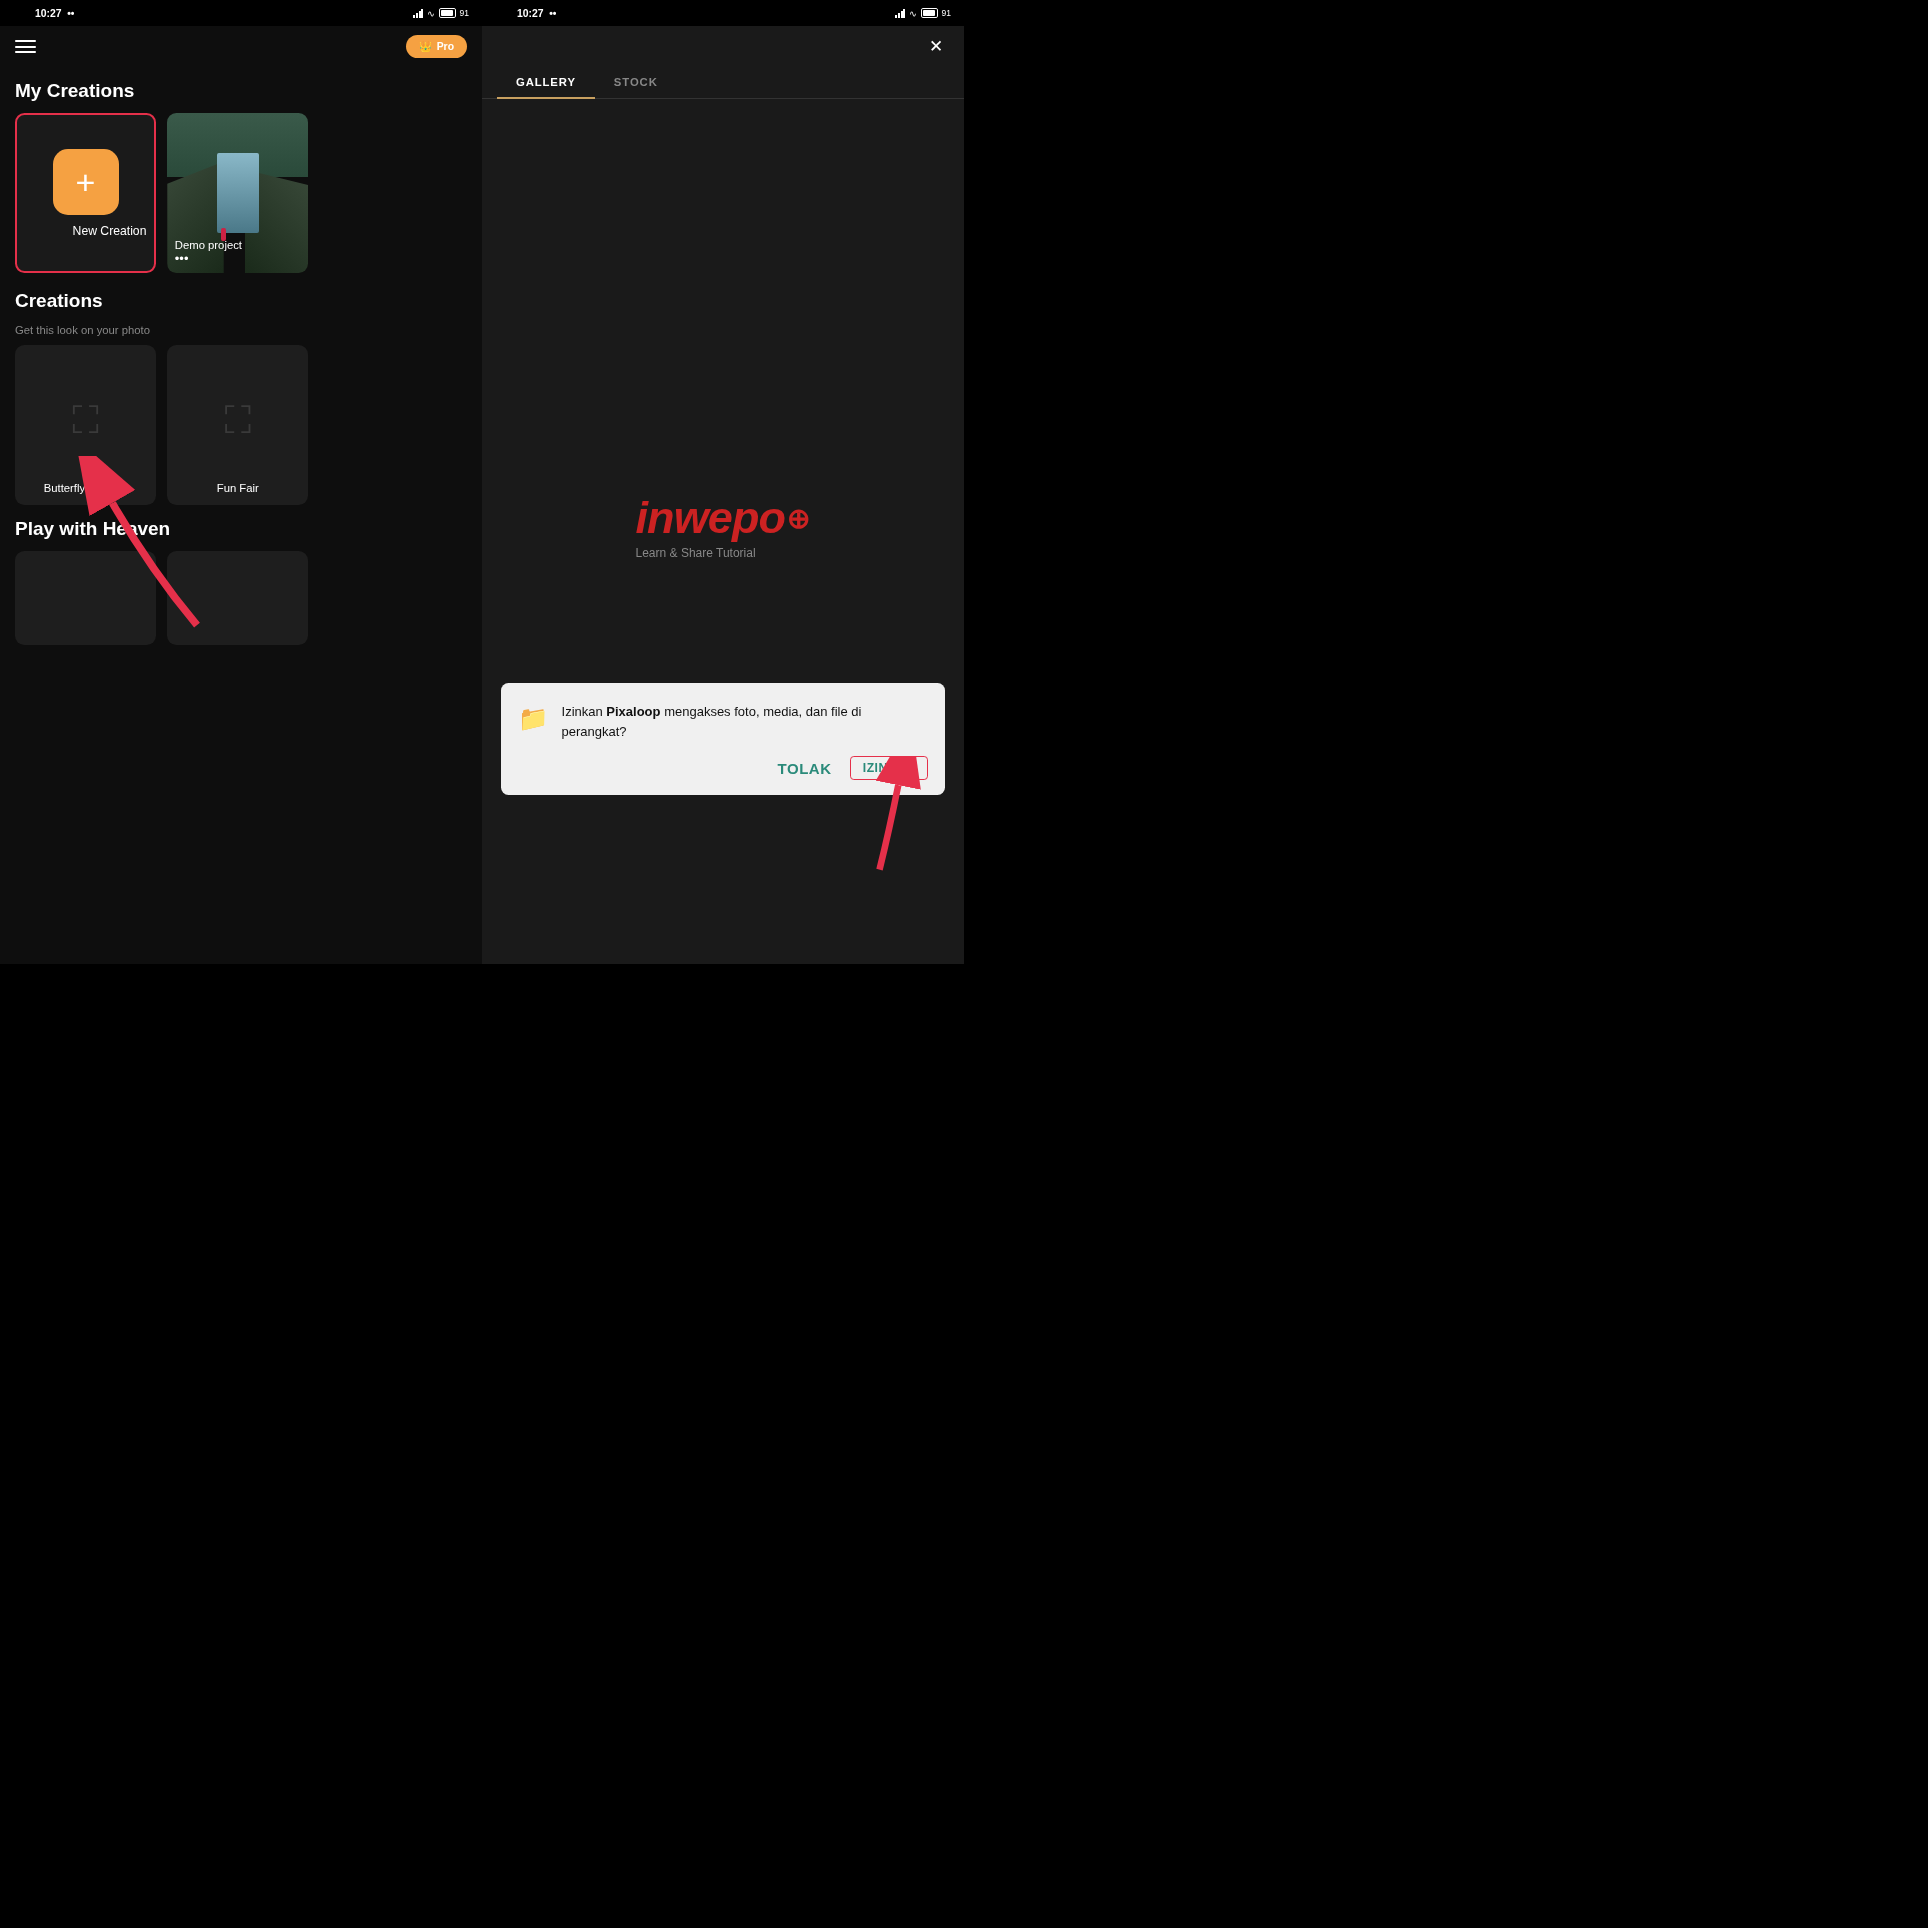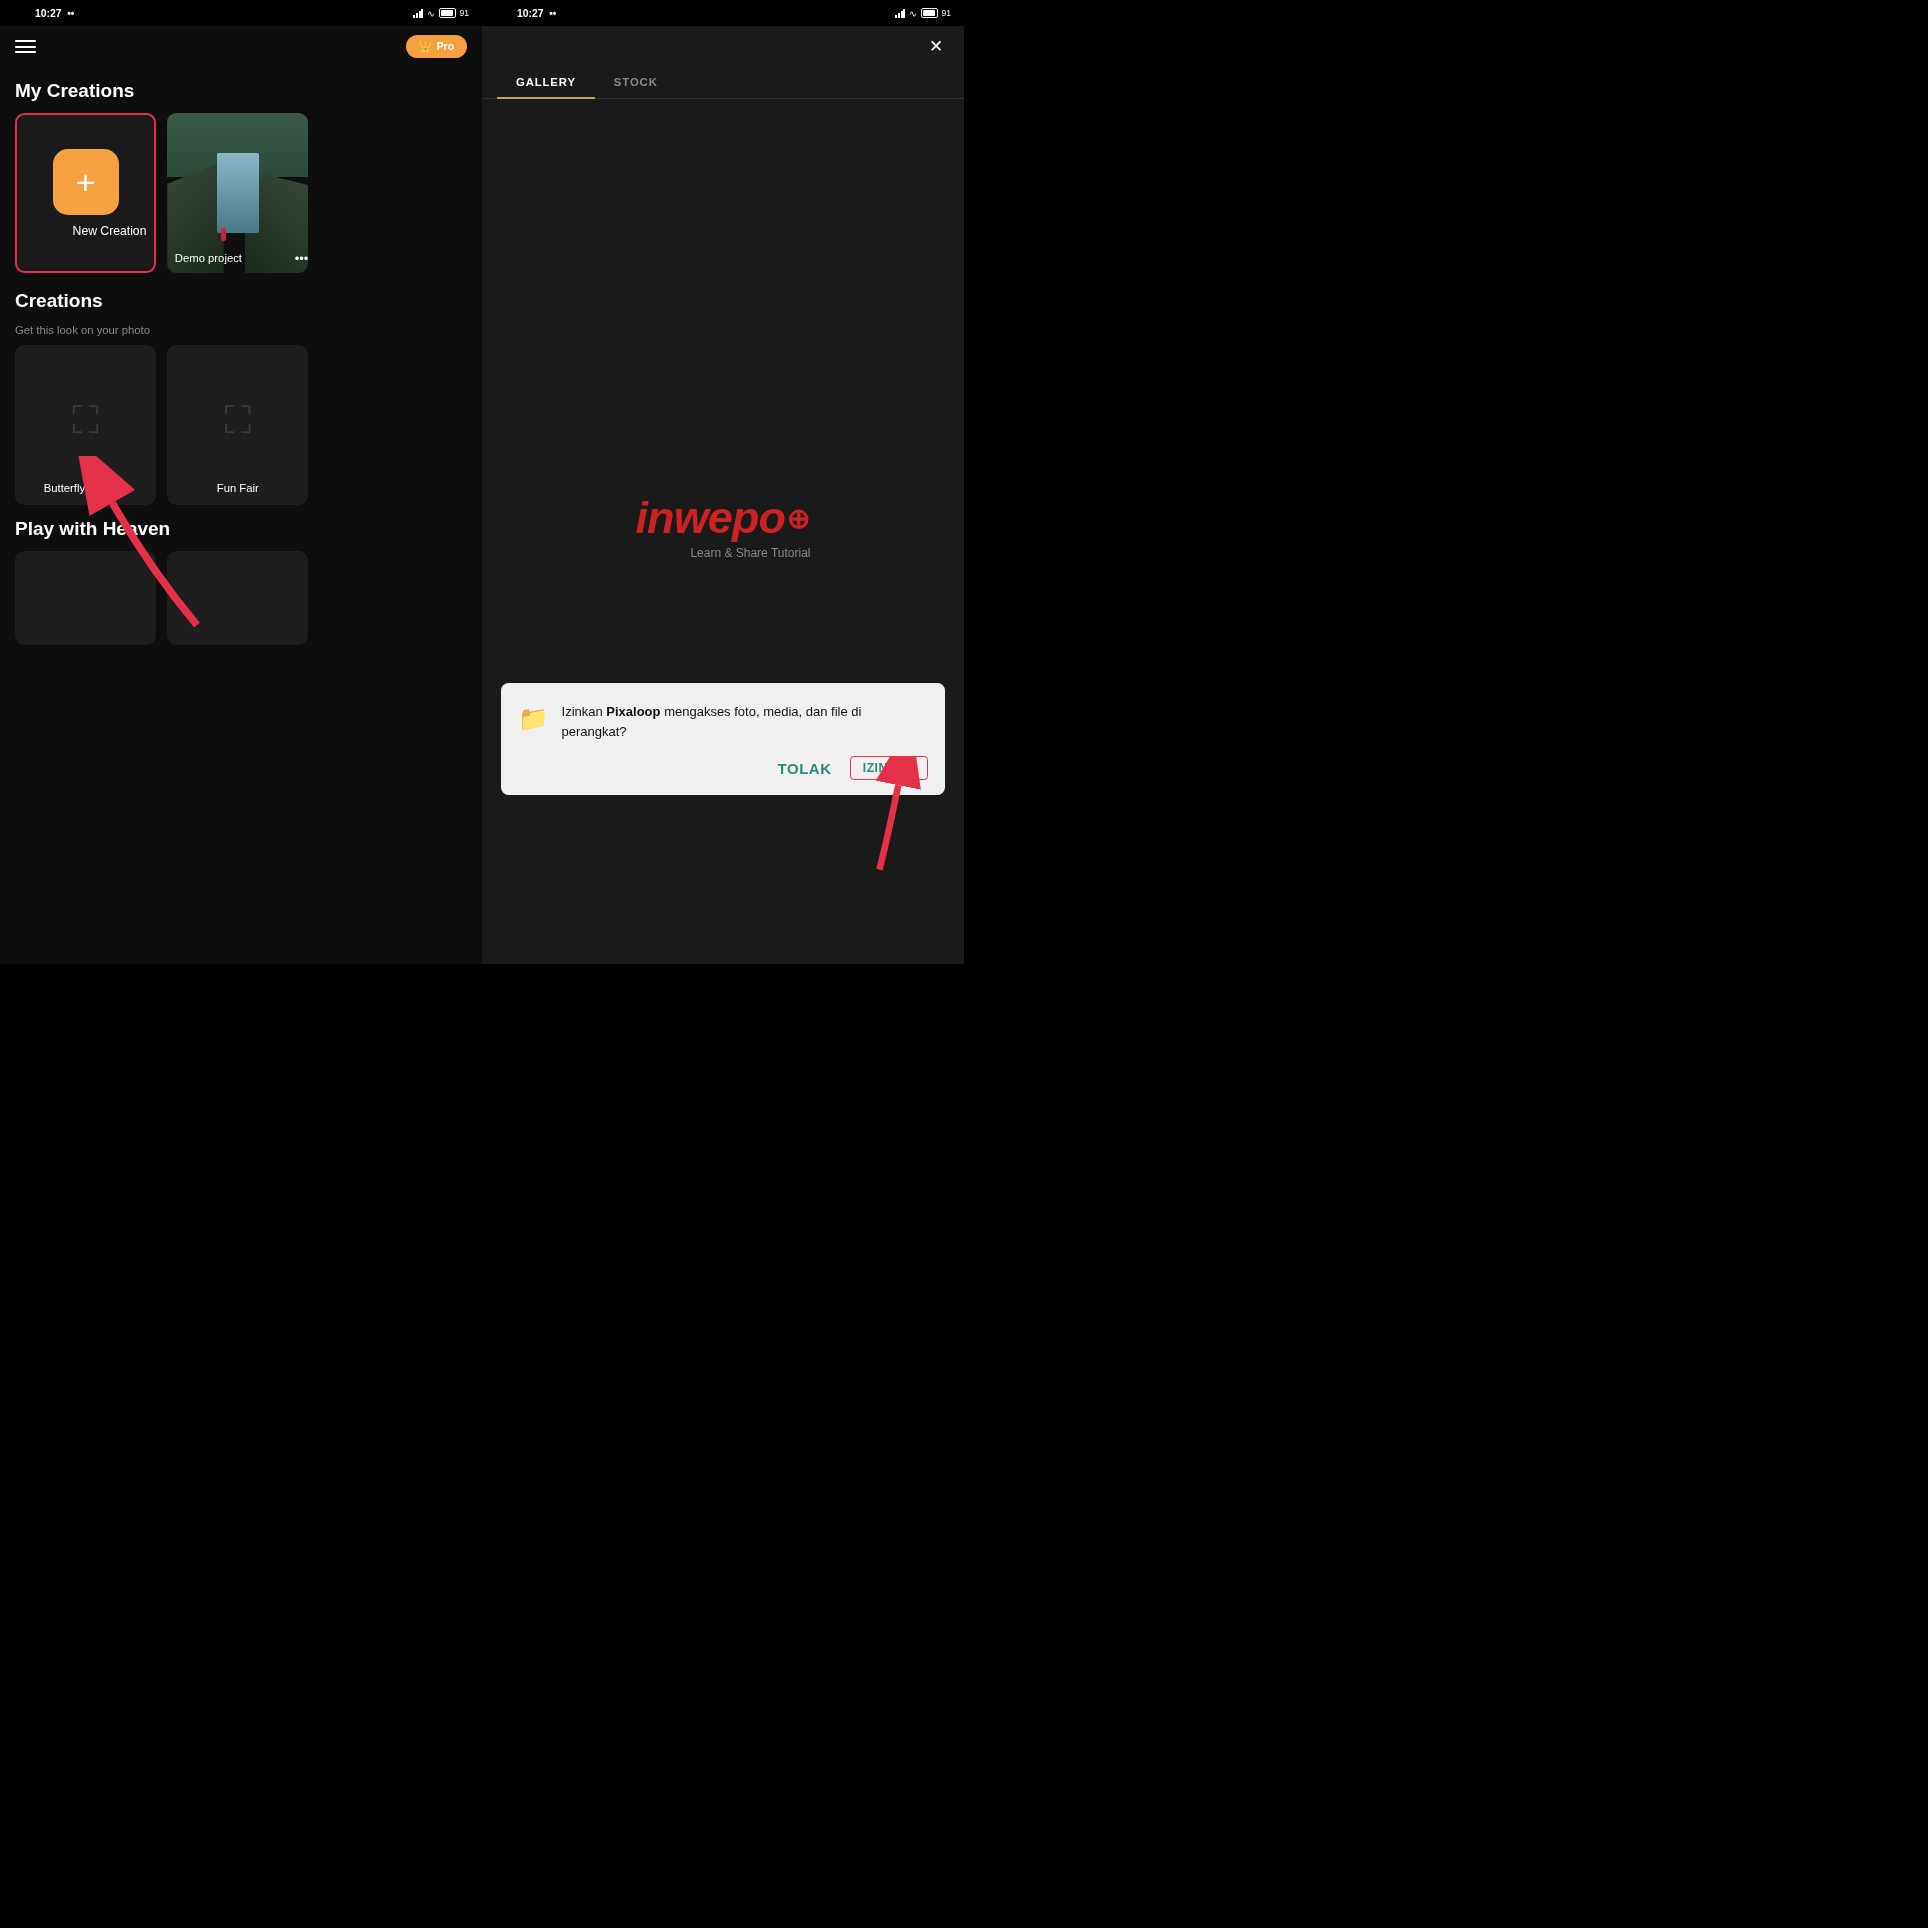--- a/index.html
+++ b/index.html
@@ -246,21 +246,22 @@
       background: #cc2244;
       border-radius: 1.9px;
     }
     .demo-project-label-container {
       position: absolute;
       bottom: 7.5px;
       left: 7.5px;
       right: 0;
       display: flex;
       justify-content: space-between;
-      align-items: center;
+      align-items: flex-start;
+      flex-direction: column;
     }
     .demo-project-label {
       color: #fff;
       font-size: 11.3px;
       font-weight: 500;
     }
     .demo-project-dots {
       color: #fff;
       font-size: 13px;
     }
@@ -387,21 +388,21 @@
       flex: 1;
       display: flex;
       flex-direction: column;
       align-items: center;
       justify-content: center;
       position: relative;
     }
 
     
     .inwepo-logo {
-      text-align: right;
+      text-align: left;
       margin-bottom: 10px;
     }
     .inwepo-text {
       font-size: 45px;
       font-weight: 700;
       color: #cc2222;
       font-style: italic;
       letter-spacing: -0.9px;
     }
     .inwepo-subtitle {

